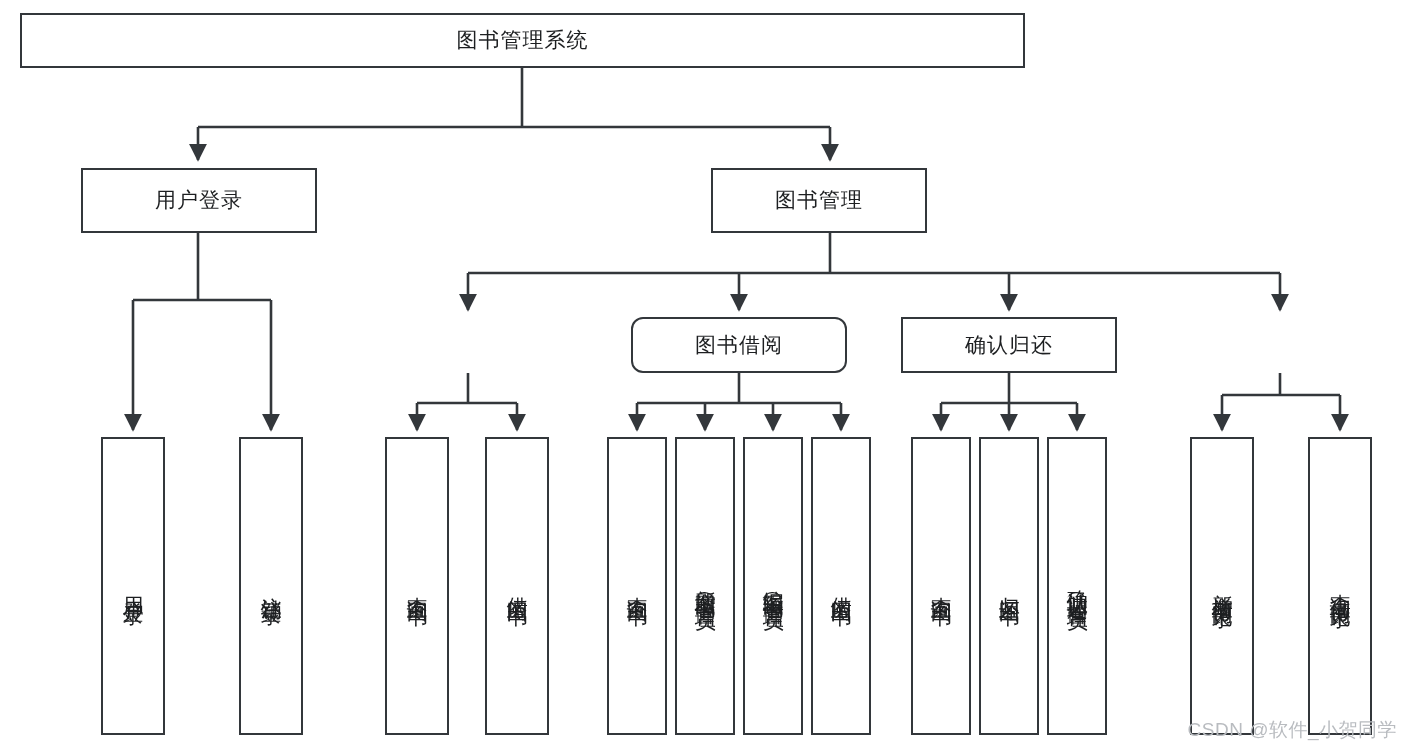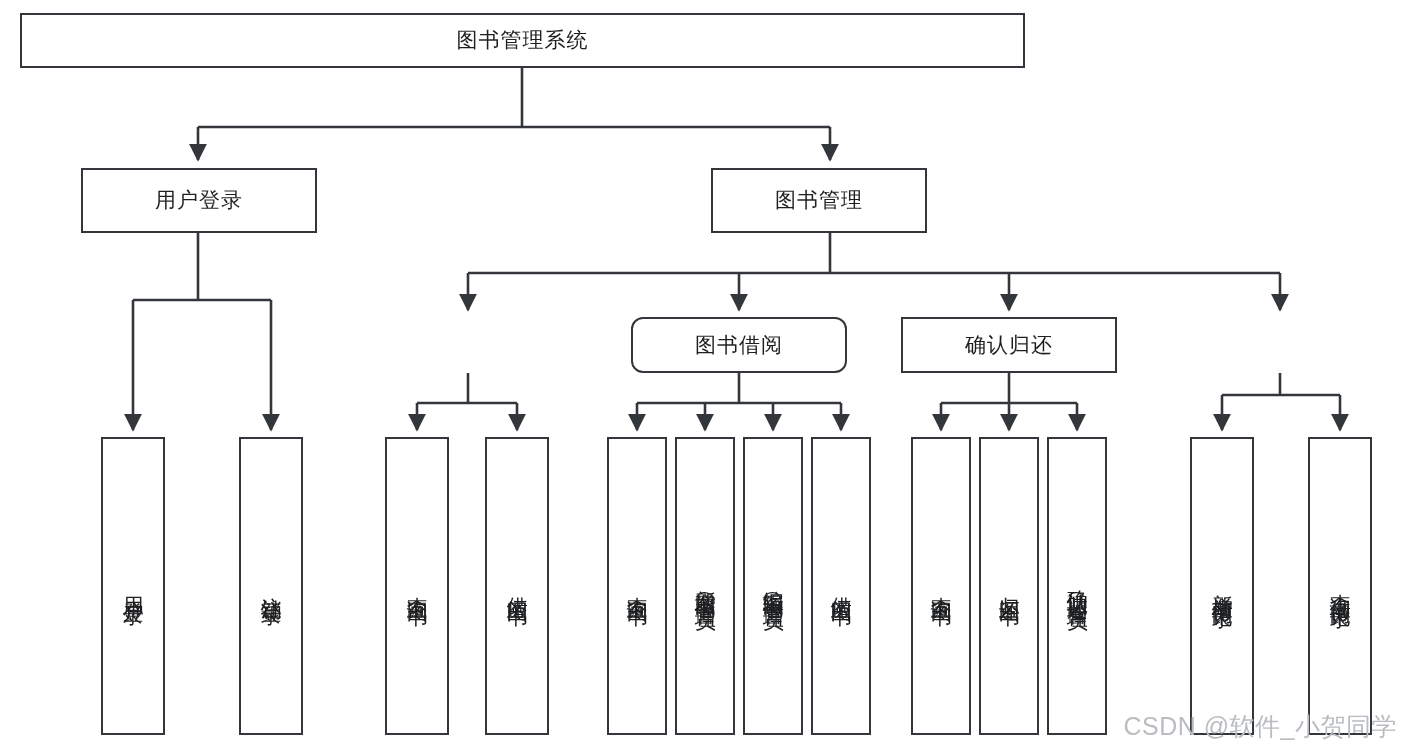--- a/index.html
+++ b/index.html
@@ -60,21 +60,21 @@
     top: 0;
     width: 1405px;
     height: 747px;
     pointer-events: none;
   }
   
   #watermark {
     position: absolute;
     right: 8px;
     bottom: 4px;
-    font-size: 25px;
+    font-size: 19px;
     color: #b9bcc0;
     letter-spacing: 0.5px;
     white-space: nowrap;
   }
 </style>
 </head>
 <body>
 
 <div id="canvas">
 

